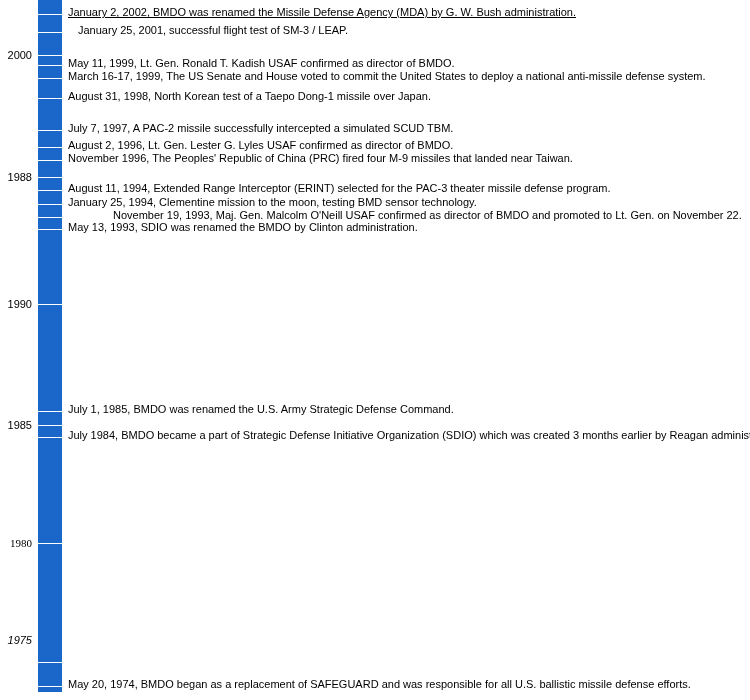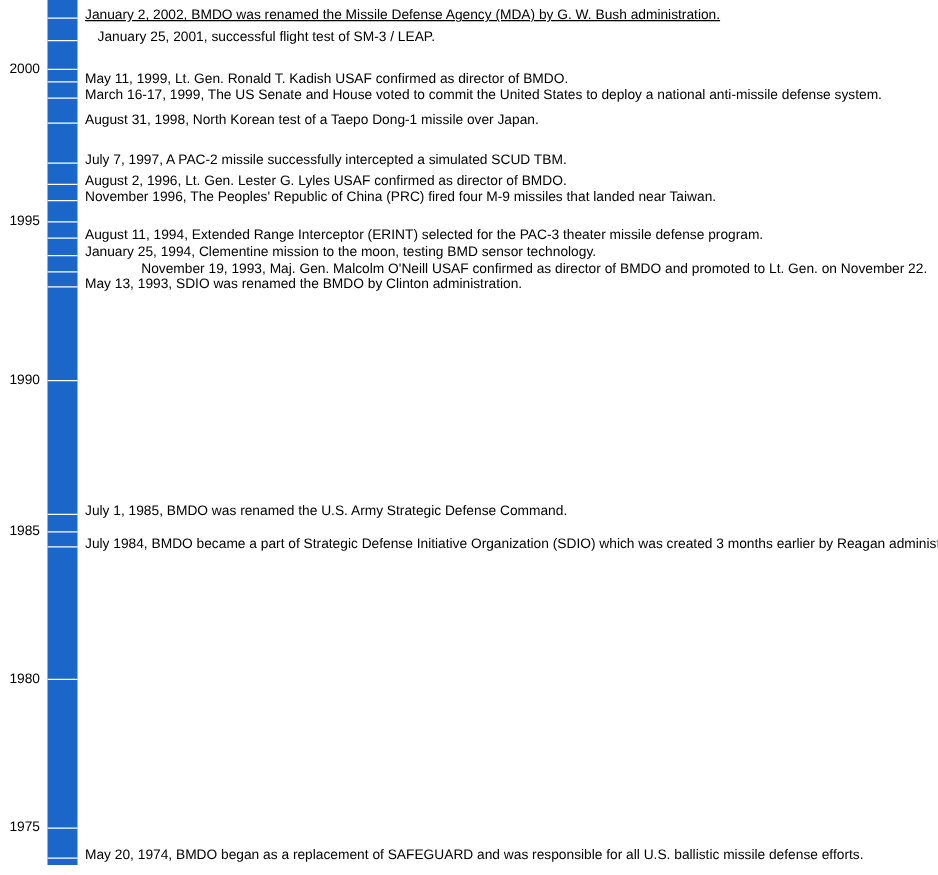--- a/index.html
+++ b/index.html
@@ -49,29 +49,29 @@
   }
 </style>
 </head>
 <body>
 
 <div id="timeline">
   <div class="axis-bar" style="left:38px; top:0px; width:24px; height:692px;"></div>
   <div id="years">
       <div class="year-label" style="left: 0px; top: 50px;">2000</div>
       <div class="year-tick" style="left: 38px; width: 24px; top: 55px;"></div>
-      <div class="year-label" style="left: 0px; top: 172px;">1995</div>
+      <div class="year-label" style="left: 0px; top: 172px;">1988</div>
       <div class="year-tick" style="left: 38px; width: 24px; top: 177px;"></div>
       <div class="year-label" style="left: 0px; top: 299px;">1990</div>
       <div class="year-tick" style="left: 38px; width: 24px; top: 304px;"></div>
       <div class="year-label" style="left: 0px; top: 420px;">1985</div>
       <div class="year-tick" style="left: 38px; width: 24px; top: 425px;"></div>
-      <div class="year-label" style="left: 0px; top: 538px;">1980</div>
+      <div class="year-label" style="left: 0px; top: 538px; font-family: Liberation Serif, serif;">1980</div>
       <div class="year-tick" style="left: 38px; width: 24px; top: 543px;"></div>
-      <div class="year-label" style="left: 0px; top: 657px;">1975</div>
+      <div class="year-label" style="left: 0px; top: 635px; font-style: italic;">1975</div>
       <div class="year-tick" style="left: 38px; width: 24px; top: 662px;"></div>
     </div>
   <div id="events">
       <div class="event" style="left: 68px; top: 6px; text-decoration: underline;">January 2, 2002, BMDO was renamed the Missile Defense Agency (MDA) by G. W. Bush administration.</div>
       <div class="event-tick" style="left: 38px; width: 24px; top: 14px;"></div>
       <div class="event" style="left: 68px; top: 24px; margin-left: 10px;">January 25, 2001, successful flight test of SM-3 / LEAP.</div>
       <div class="event-tick" style="left: 38px; width: 24px; top: 32px;"></div>
       <div class="event" style="left: 68px; top: 57px;">May 11, 1999, Lt. Gen. Ronald T. Kadish USAF confirmed as director of BMDO.</div>
       <div class="event-tick" style="left: 38px; width: 24px; top: 65px;"></div>
       <div class="event" style="left: 68px; top: 70px;">March 16-17, 1999, The US Senate and House voted to commit the United States to deploy a national anti-missile defense system.</div>

